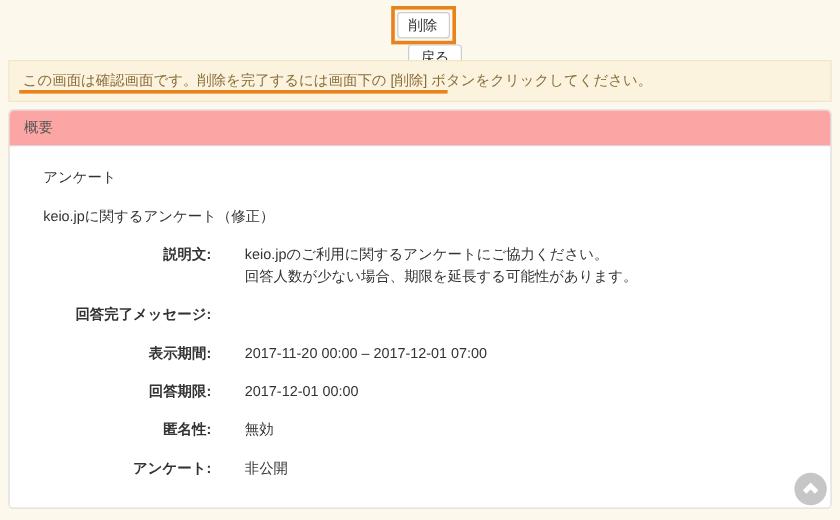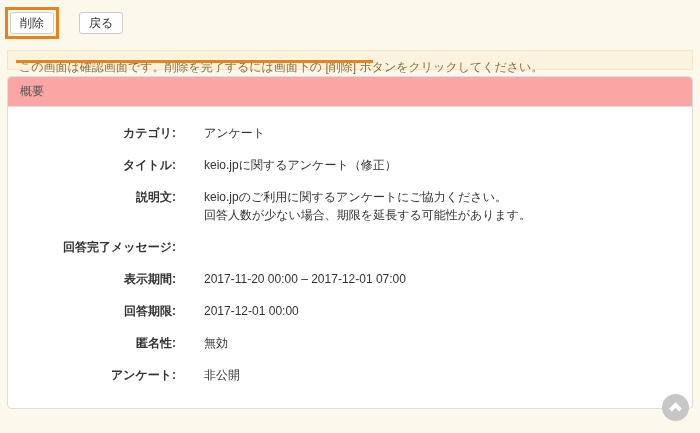--- a/index.html
+++ b/index.html
@@ -12,20 +12,21 @@
     color: #333333;
     position: relative;
   }
 
   
   .toolbar {
     display: flex;
     align-items: center;
     padding: 5px 0 0 5px;
     height: 40px;
+    flex-direction: column;
   }
   .btn {
     display: inline-block;
     background: #ffffff;
     border: 1px solid #cccccc;
     border-radius: 3px;
     color: #333333;
     font-size: 12px;
     line-height: 14px;
     padding: 3px 9px;
@@ -43,21 +44,21 @@
   
   .notice {
     position: relative;
     margin: 10px 7px 6px 7px;
     background: #fbf3dd;
     border: 1px solid #f1e7c6;
     border-radius: 0;
     padding: 9px 10px 9px 11px;
     color: #8a6d3b;
     line-height: 14px;
-    height: 20px;
+    height: 35px;
   }
   .notice-underline {
     position: absolute;
     left: 8px;
     bottom: 6px;
     width: 357px;
     height: 3px;
     background: #e8821d;
   }
 
@@ -126,26 +127,24 @@
   <div class="notice-underline"></div>
 </div>
 
 <div class="panel">
   <div class="panel-header">
     <span>概要</span>
   </div>
   <div class="panel-body">
 
     <div class="field-row">
-      <div class="field-label">カテゴリ:</div>
       <div class="field-value">アンケート</div>
     </div>
 
     <div class="field-row">
-      <div class="field-label">タイトル:</div>
       <div class="field-value">keio.jpに関するアンケート（修正）</div>
     </div>
 
     <div class="field-row">
       <div class="field-label">説明文:</div>
       <div class="field-value">keio.jpのご利用に関するアンケートにご協力ください。
 回答人数が少ない場合、期限を延長する可能性があります。</div>
     </div>
 
     <div class="field-row">

